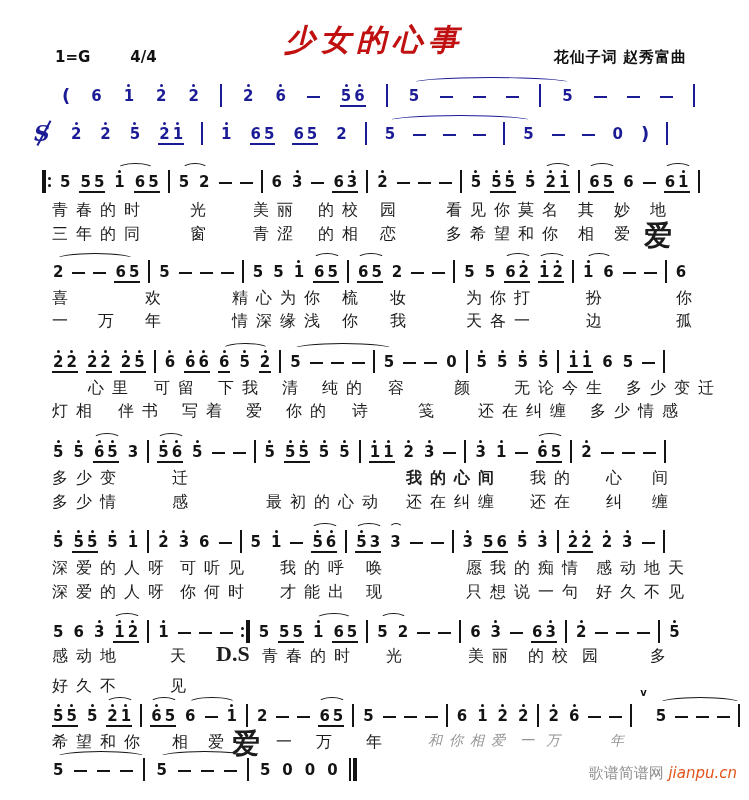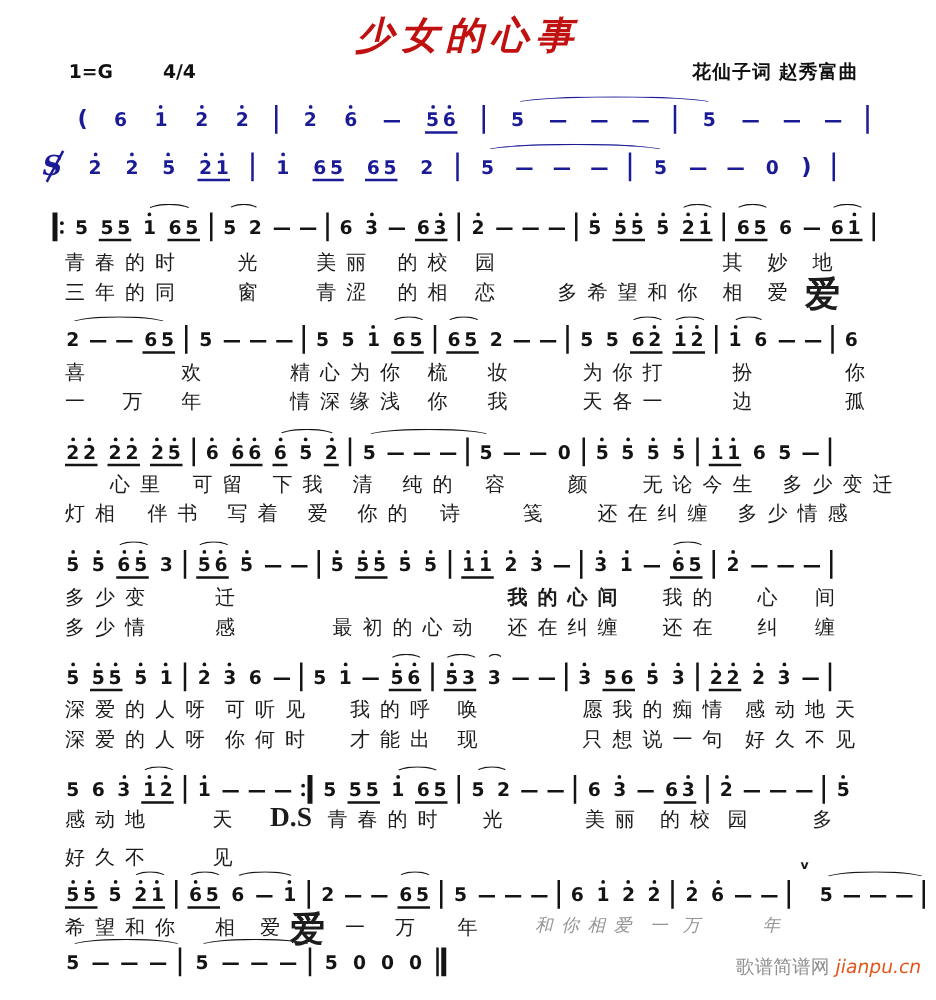--- a/index.html
+++ b/index.html
@@ -1,21 +1,21 @@
 <!DOCTYPE html>
 <html><head>
 <meta charset="utf-8">
 <style>
   html,body{margin:0;padding:0;}
   body{width:749px;height:800px;background:#fff;overflow:hidden;
        font-family:"DejaVu Sans",sans-serif;}
   .sheet{position:relative;width:749px;height:800px;background:#ffffff;}
 
   
-  .title{position:absolute;top:8px;left:0;width:100%;text-align:center;
+  .title{position:absolute;top:20px;left:0;width:100%;text-align:center;
          font-family:"DejaVu Serif",serif;font-style:italic;font-weight:bold;
          font-size:30px;letter-spacing:6px;color:#c01010;}
   .meta{position:absolute;top:48px;left:55px;font-size:15px;font-weight:bold;color:#111;}
   .meta .meter{margin-left:40px;}
   .credits{position:absolute;top:48px;right:62px;font-size:15px;font-weight:bold;
            color:#111;letter-spacing:1px;font-family:"Liberation Sans",sans-serif;}
 
   
   .mline{position:absolute;display:flex;align-items:flex-end;white-space:nowrap;}
   .blue{color:#1b1b96;}
@@ -1506,20 +1506,21 @@
         <span class="arc" style="left: 106.6px; width: 89.8px;"></span>
       </div>
     </div>
   <div id="lyrics-layer">
       <div class="lrow" style="top: 200px;">
         <span class="lseg" style="left: 52px;">青春的时</span>
         <span class="lseg" style="left: 190px;">光</span>
         <span class="lseg" style="left: 253px;">美丽</span>
         <span class="lseg" style="left: 318px;">的校</span>
         <span class="lseg" style="left: 380px;">园</span>
+        <span class="lseg" style="left: 446px;">看见你莫名</span>
         <span class="lseg" style="left: 578px;">其</span>
         <span class="lseg" style="left: 614px;">妙</span>
         <span class="lseg" style="left: 650px;">地</span>
       </div>
       <div class="lrow" style="top: 224px;">
         <span class="lseg" style="left: 52px;">三年的同</span>
         <span class="lseg" style="left: 190px;">窗</span>
         <span class="lseg" style="left: 253px;">青涩</span>
         <span class="lseg" style="left: 318px;">的相</span>
         <span class="lseg" style="left: 380px;">恋</span>

